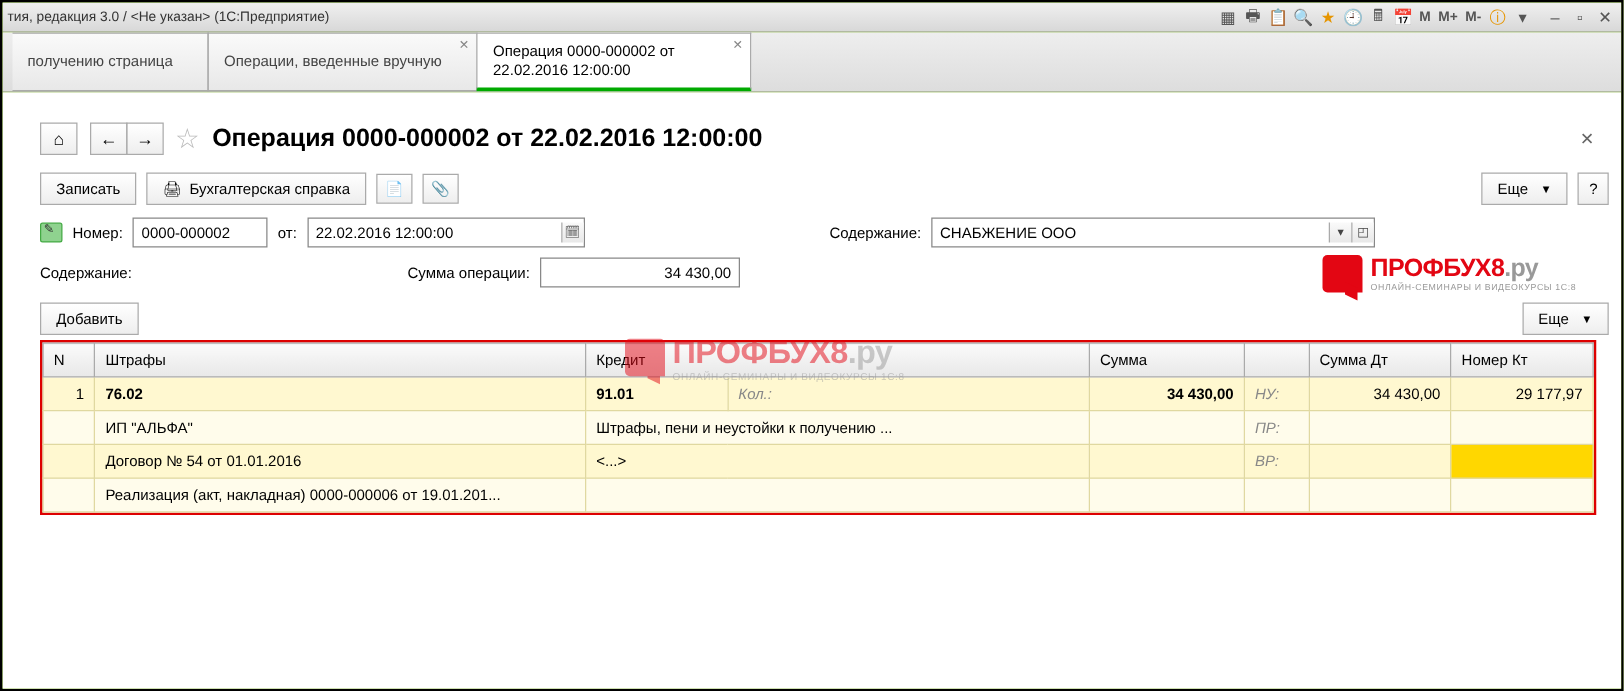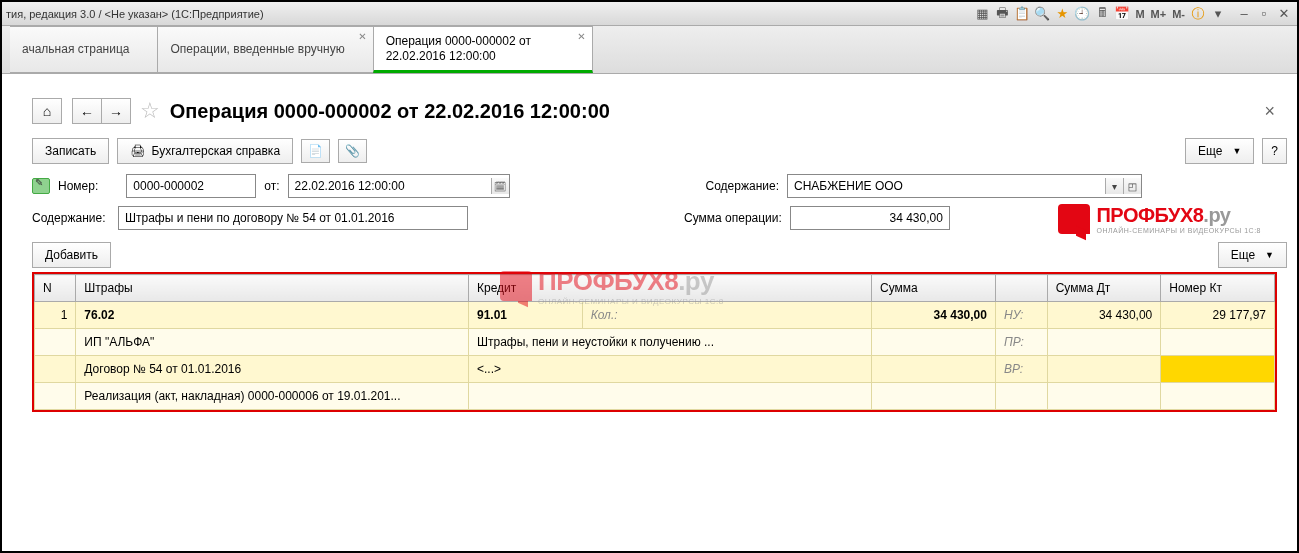--- a/index.html
+++ b/index.html
@@ -114,21 +114,21 @@
       <div class="wincontrols">
         <span class="sysicon">–</span>
         <span class="sysicon">▫</span>
         <span class="sysicon">✕</span>
       </div>
     </div>
   </div>
 
   <div class="tabs-row">
     <div class="tab dim truncated-left">
-      <span>ачальная страница</span>
+      <span>получению страница</span>
     </div>
     <div class="tab dim">
       <span>Операции, введенные вручную</span>
       <span class="tab-close">✕</span>
     </div>
     <div class="tab active">
       <span>Операция 0000-000002 от 22.02.2016 12:00:00</span>
       <span class="tab-close">✕</span>
     </div>
   </div>
@@ -173,41 +173,38 @@
           <span>Еще</span> 
           <span class="caret">▼</span>
         </span>
       <span class="btn small">?</span>
     </div>
 
     <div class="fields">
       <div class="frow">
         <span class="greenbadge"></span>
         <span class="label">Номер:</span>
-        <span class="field" style="width: 130px; margin-left: 20px;">
+        <span class="field" style="width: 108px;">
             <span class="val">0000-000002</span>
           </span>
         <span class="label">от:</span>
         <span class="field hasdrop" style="width: 222px;">
             <span class="val">22.02.2016 12:00:00</span>
             <span class="fi">🗓</span>
           </span>
         <span style="width: 180px;"></span>
         <span class="label">Содержание:</span>
         <span class="field hasdrop" style="width: 355px;">
             <span class="val">СНАБЖЕНИЕ ООО</span>
             <span class="fi">▾</span>
             <span class="fi">◰</span>
           </span>
       </div>
       <div class="frow">
         <span class="label" style="min-width:78px;">Содержание:</span>
-        <span class="field" style="width: 350px;">
-            <span class="val">Штрафы и пени по договору № 54 от 01.01.2016</span>
-          </span>
         <span style="width: 200px;"></span>
         <span class="label">Сумма операции:</span>
         <span class="field right" style="width: 160px; justify-content: flex-end;">
             <span class="val">34 430,00</span>
           </span>
       </div>
     </div>
 
     <div class="toolbar" style="margin-bottom:4px;">
       <span class="btn">

